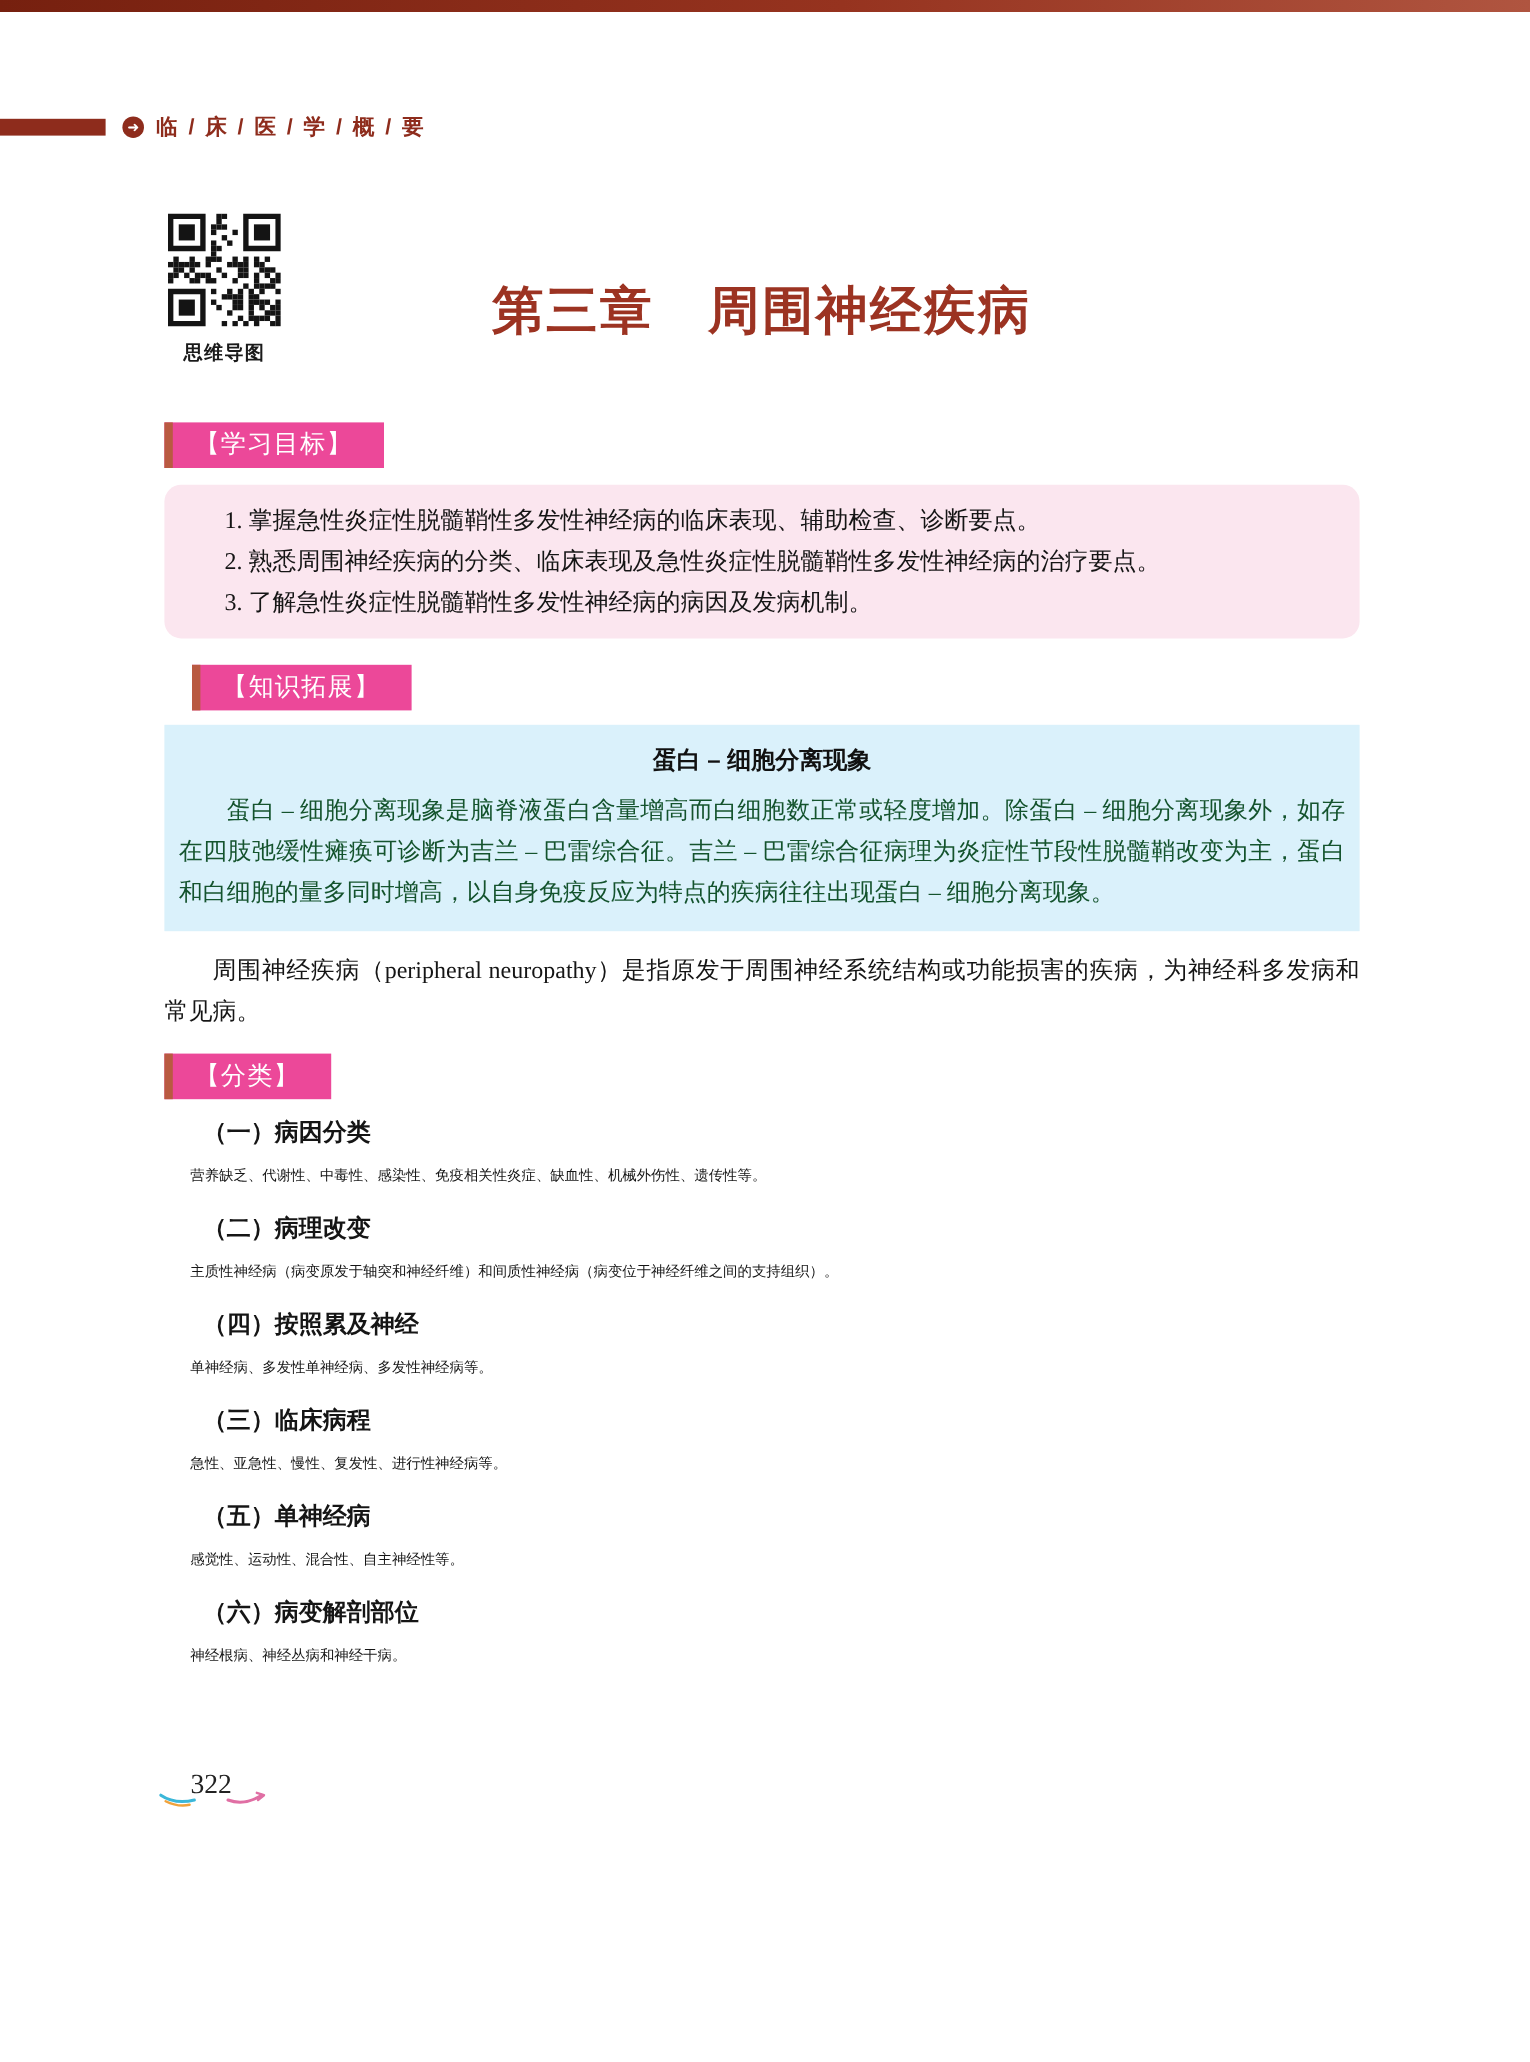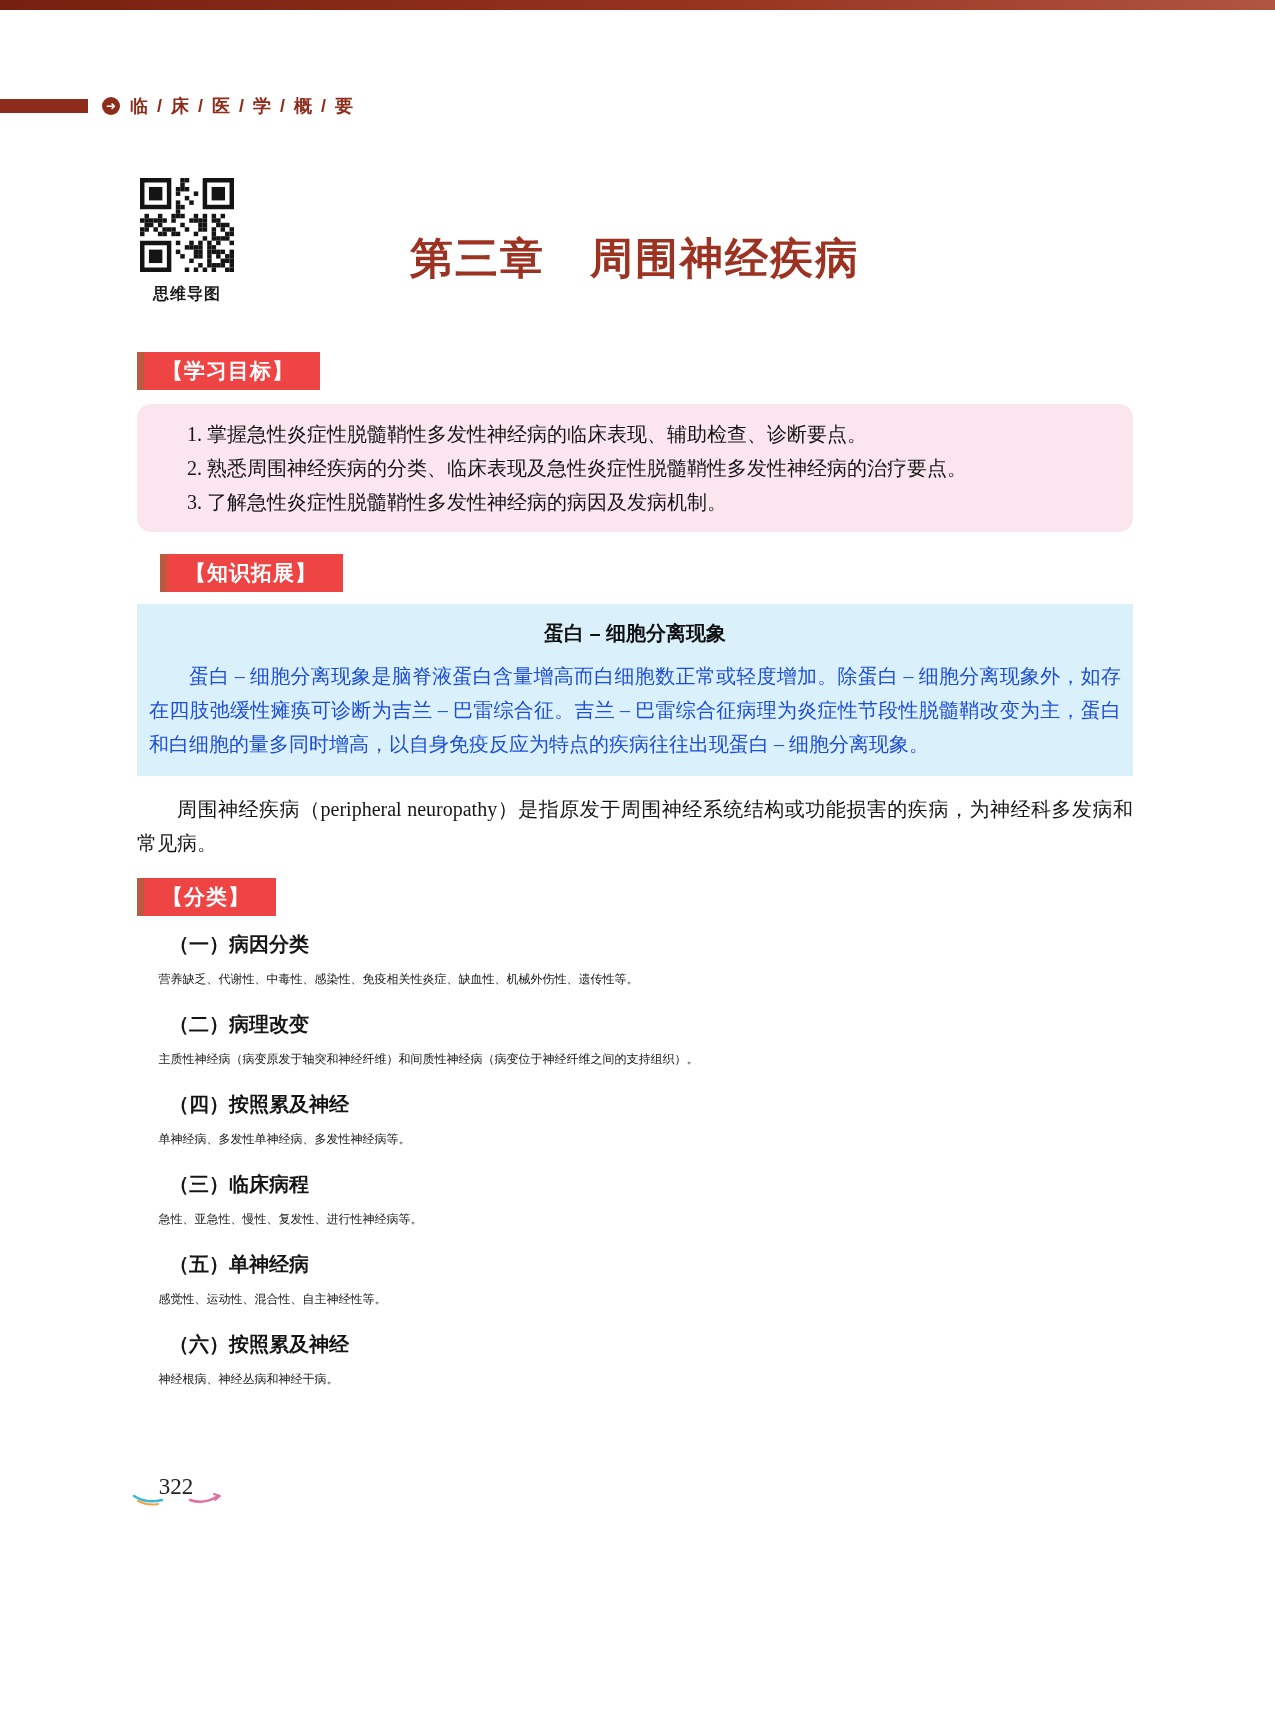--- a/index.html
+++ b/index.html
@@ -27,32 +27,32 @@
 
   
   .chapter-title{position:absolute;left:137px;top:230px;width:996px;text-align:center;
                  font-size:43px;font-weight:bold;color:#9c3322;letter-spacing:2px;
                  font-family:"Liberation Serif",serif;}
 
   
   .content{position:absolute;left:137px;top:352px;width:996px;}
 
   .sec-row{line-height:0;}
-  .sec-label{display:inline-block;background:#ef4444;color:#ffffff;
-             font-family:"Liberation Sans",sans-serif;font-weight:bold;font-size:21px;
+  .sec-label{display:inline-block;background:#ec4899;color:#ffffff;
+             font-family:"Liberation Sans",sans-serif;font-weight:normal;font-size:21px;
              line-height:24px;padding:7px 26px 7px 18px;border-left:7px solid #b95a41;
              letter-spacing:1px;}
 
   .pink-box{background:#fbe6ef;margin-top:14px;padding:13px 20px;border-radius:14px;}
   .obj-line{font-size:20px;line-height:34px;padding-left:30px;}
 
   .blue-box{background:#daf1fb;margin-top:12px;padding:12px 12px 15px;}
   .blue-title{text-align:center;font-family:"Liberation Sans",sans-serif;font-weight:bold;
               font-size:20px;color:#111;margin:4px 0 12px;}
-  .blue-text{font-size:20px;line-height:34px;text-align:justify;text-indent:2em;color:#1d4ed8;}
+  .blue-text{font-size:20px;line-height:34px;text-align:justify;text-indent:2em;color:#14532d;}
 
   .para{font-size:20px;line-height:34px;text-align:justify;text-indent:2em;margin-top:16px;}
 
   .cls-label-row{margin-top:18px;}
   .cls-heading{font-size:20px;font-weight:bold;font-style:oblique 8deg;
                text-indent:1.6em;margin-top:14px;line-height:28px;
                font-family:Liberation Sans, sans-serif;}
   .cls-body{font-size:12px;line-height:33px;text-align:justify;text-indent:1.8em;margin-top:5px;}
 
   
@@ -249,21 +249,21 @@
     </div>
     <div>
       <div class="cls-heading">（三）临床病程</div>
       <div class="cls-body">急性、亚急性、慢性、复发性、进行性神经病等。</div>
     </div>
     <div>
       <div class="cls-heading">（五）单神经病</div>
       <div class="cls-body">感觉性、运动性、混合性、自主神经性等。</div>
     </div>
     <div>
-      <div class="cls-heading">（六）按照累及神经</div>
+      <div class="cls-heading">（六）病变解剖部位</div>
       <div class="cls-body">神经根病、神经丛病和神经干病。</div>
     </div>
 
   </div>
 
   <div class="page-num">
     <svg width="96" height="36" viewBox="0 0 96 36">
       <path d="M6 22 Q18 30 34 26" fill="none" stroke="#3bb7d9" stroke-width="2.5" stroke-linecap="round"></path>
       <path d="M10 27 Q20 32 30 30" fill="none" stroke="#f0a23c" stroke-width="2" stroke-linecap="round"></path>
       <path d="M62 26 Q76 31 90 22" fill="none" stroke="#e06fa4" stroke-width="2.5" stroke-linecap="round"></path>

